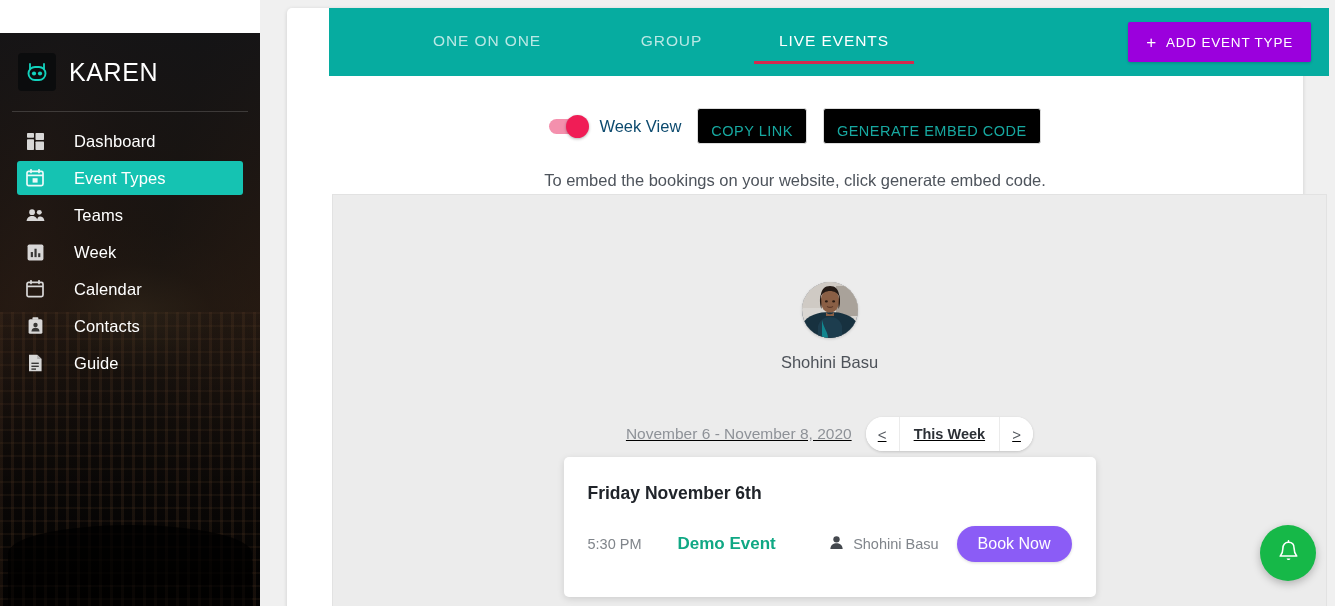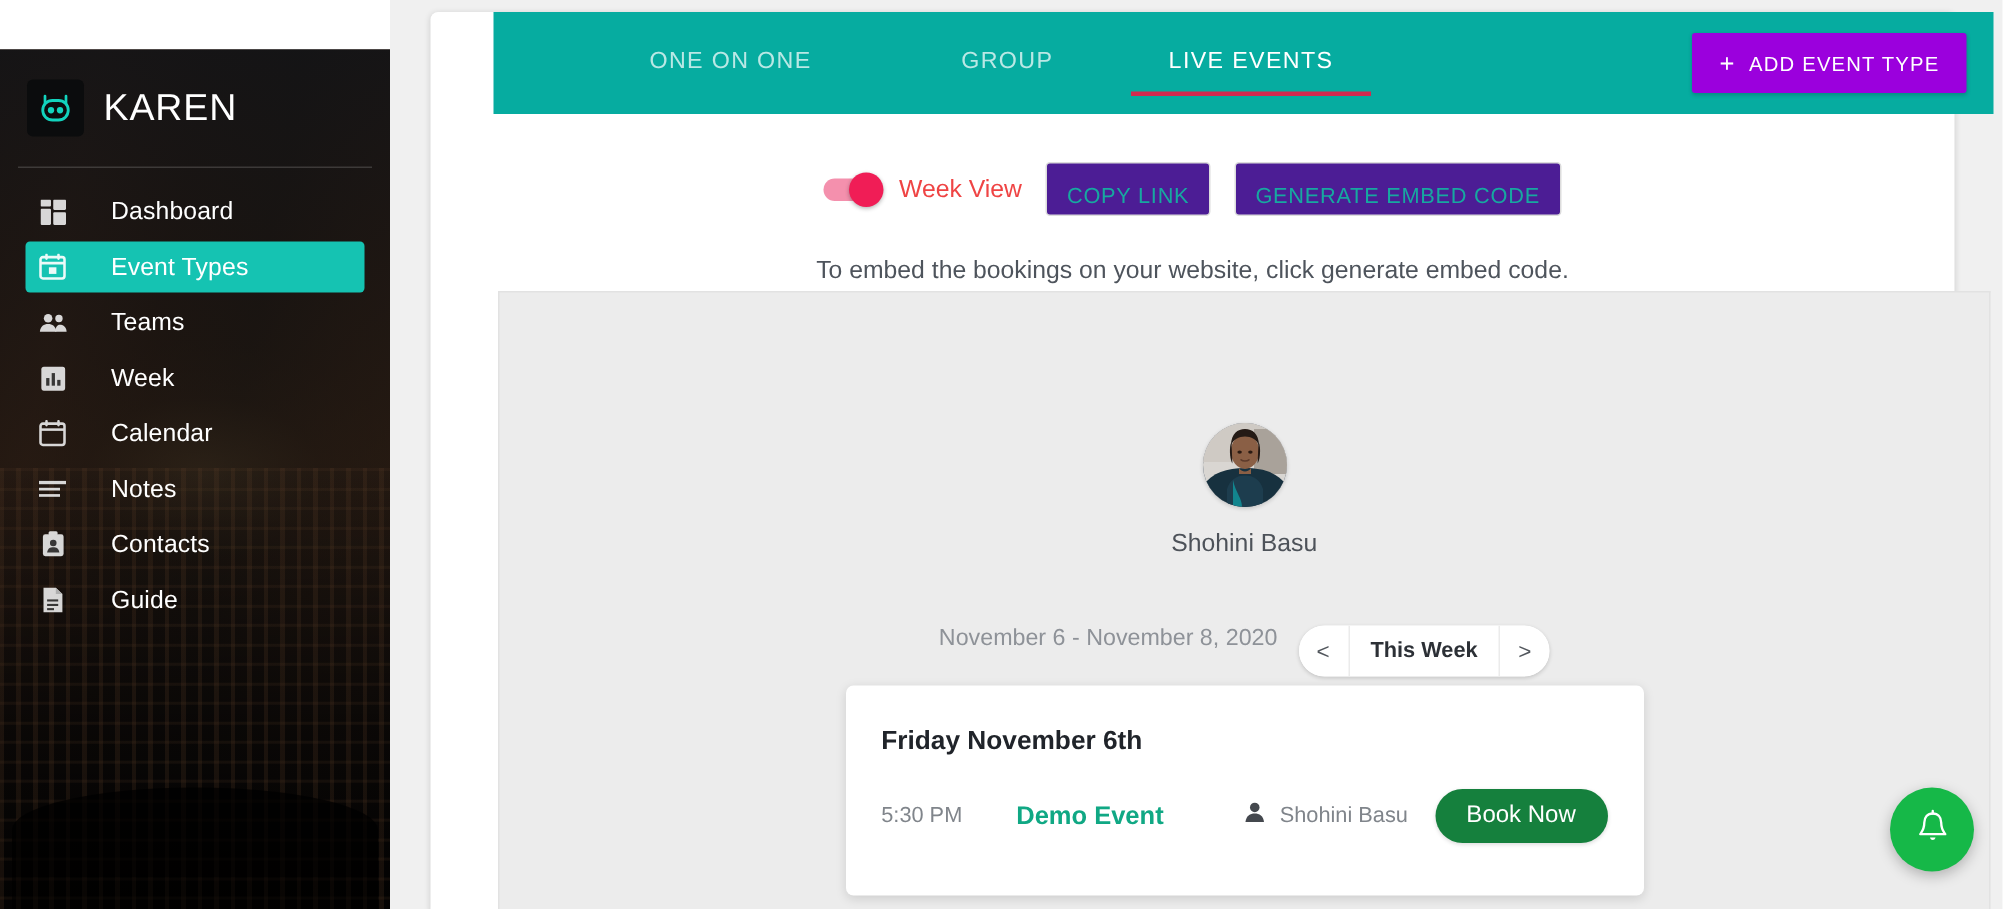--- a/index.html
+++ b/index.html
@@ -158,25 +158,25 @@
     background: #f490ad;
     border-radius: 9px;
   }
   .toggle-knob {
     position: absolute; right: -2px; top: -4px;
     width: 23px; height: 23px;
     background: #f01d56;
     border-radius: 50%;
     box-shadow: 0 1px 3px rgba(0,0,0,0.3);
   }
-  .toggle-label { color: #ef4444; font-size: 16.5px; }
+  .toggle-label { color: #0c4a6e; font-size: 16.5px; }
 
   .ghost-btn {
     height: 36px; padding: 14px 13px;
-    background: #4c1d95;
+    background: #000000;
     border: 1px solid #dcdcdc;
     border-radius: 3px;
     color: #17a8a0;
     font-family: "Liberation Sans", sans-serif;
     font-size: 14.5px;
     letter-spacing: 0.5px;
     cursor: pointer;
     white-space: nowrap;
     text-align: center;
   }
@@ -211,21 +211,21 @@
   .avatar-art { position: absolute; inset: 0; }
   .host-name {
     position: absolute; left: 0; right: 0; top: 158px;
     text-align: center;
     color: #4d5259;
     font-size: 16.5px;
   }
 
   .daterow {
     position: absolute; left: 0; right: 0; top: 222px;
-    display: flex; align-items: flex-start; justify-content: center; gap: 14px;
+    display: flex; align-items: center; justify-content: center; gap: 14px; text-decoration: underline;
   }
   .daterange { color: #8e9298; font-size: 15.5px; }
   .weeknav {
     display: flex; align-items: stretch;
     height: 34px;
     background: #ffffff;
     border-radius: 17px;
     box-shadow: 0 1px 3px rgba(0,0,0,0.18);
     overflow: hidden;
   }
@@ -264,21 +264,21 @@
   }
   .event-row {
     margin-top: 22px;
     display: flex; align-items: center;
   }
   .event-time { color: #80858b; font-size: 14.5px; width: 78px; }
   .event-title { color: #10a884; font-size: 17px; font-weight: bold; margin-left: 12px; }
   .event-host { display: flex; align-items: center; gap: 9px; margin-left: auto; margin-right: 18px; }
   .event-host-name { color: #80858b; font-size: 14.5px; }
   .book-btn {
-    background: #15803d;
+    background: #8b5cf6;
     color: #ffffff;
     border: none;
     border-radius: 18px;
     height: 36px; padding: 0 21px;
     font-family: "Liberation Sans", sans-serif;
     font-size: 16px;
     cursor: pointer;
     box-shadow: 0 1px 3px rgba(0,0,0,0.15);
   }
 
@@ -370,30 +370,20 @@
         <span class="nav-icon">
           <svg width="18" height="18" viewBox="0 0 18 18" aria-hidden="true">
             <rect x="1" y="2.4" width="16" height="14.2" rx="1.6" fill="none" stroke="#e8e8e8" stroke-width="1.7"></rect>
             <path d="M1 6.4 H17" stroke="#e8e8e8" stroke-width="1.7"></path>
             <path d="M5 0.8 V3.4 M13 0.8 V3.4" stroke="#e8e8e8" stroke-width="1.7" stroke-linecap="round"></path>
           </svg>
         </span>
         <span class="nav-label">Calendar</span>
       </div>
 
-      <div class="nav-item">
-        <span class="nav-icon">
-          <svg width="18" height="13" viewBox="0 0 18 13" aria-hidden="true">
-            <rect x="0" y="0.6" width="18" height="2.2" fill="#e8e8e8"></rect>
-            <rect x="0" y="5.2" width="14" height="1.8" fill="#e8e8e8"></rect>
-            <rect x="0" y="9.4" width="14" height="1.8" fill="#e8e8e8"></rect>
-          </svg>
-        </span>
-        <span class="nav-label">Notes</span>
-      </div>
 
       <div class="nav-item">
         <span class="nav-icon">
           <svg width="15" height="18" viewBox="0 0 15 18" aria-hidden="true">
             <rect x="0.6" y="2.2" width="13.8" height="14.6" rx="1.6" fill="#e8e8e8"></rect>
             <rect x="4.4" y="0.2" width="6" height="2.6" rx="1" fill="#e8e8e8"></rect>
             <circle cx="7.5" cy="8" r="2.2" fill="#3a3a3a"></circle>
             <path d="M3.4 14.4 C3.8 11.6 5.4 10.8 7.5 10.8 C9.6 10.8 11.2 11.6 11.6 14.4 Z" fill="#3a3a3a"></path>
           </svg>
         </span>

